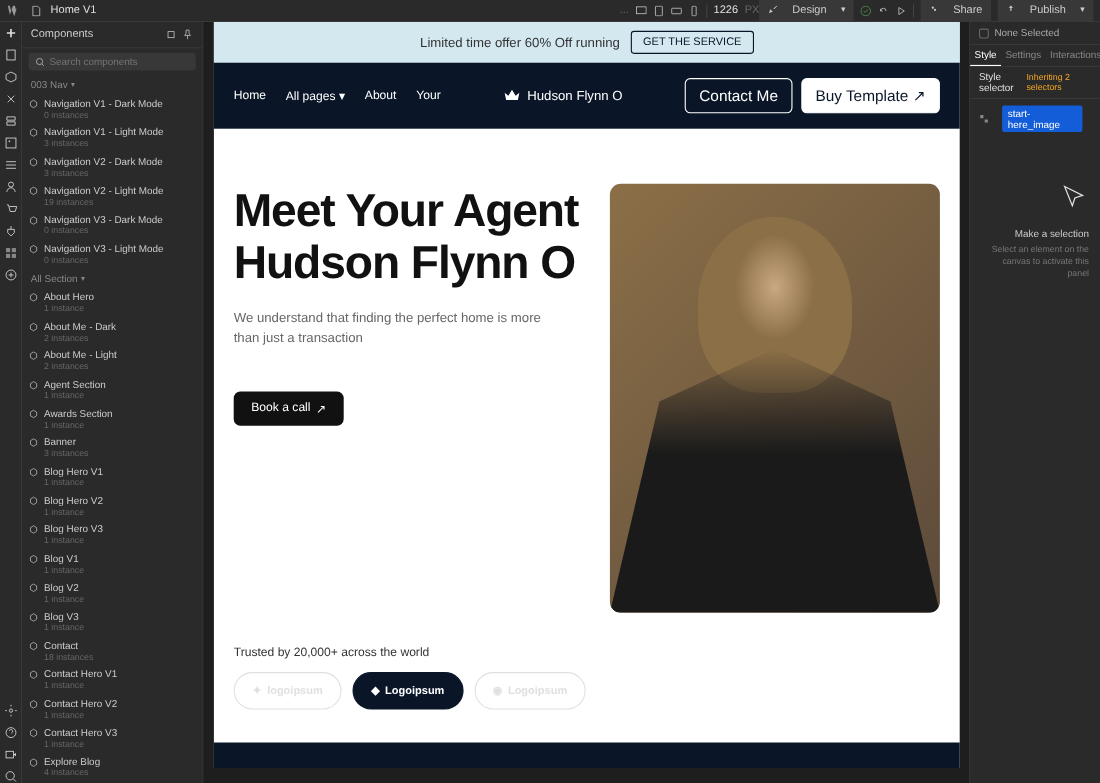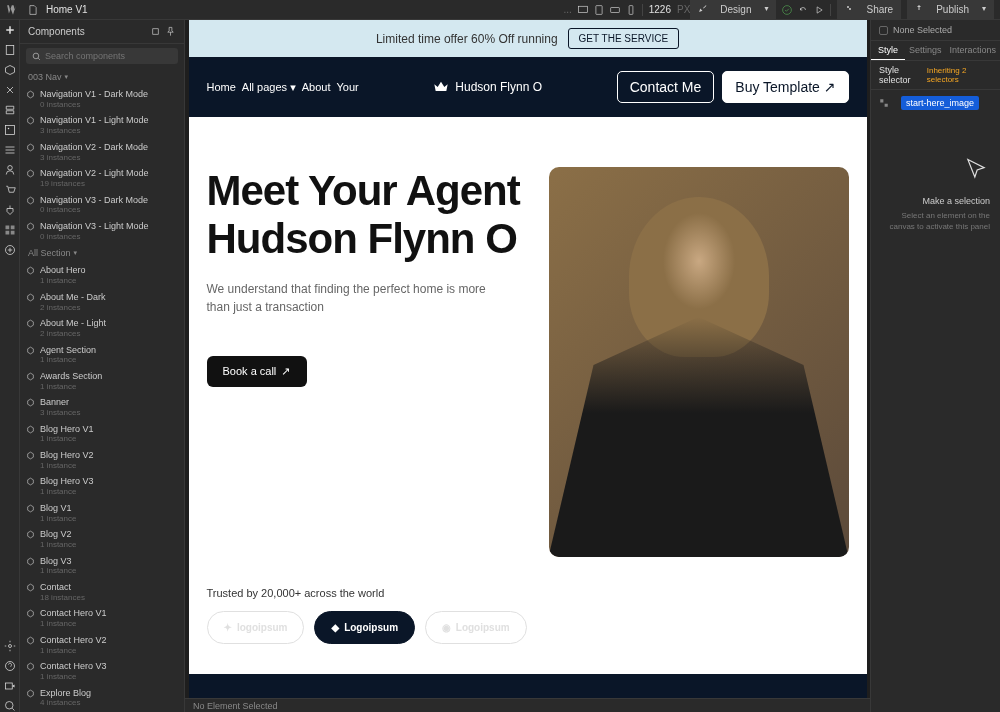--- a/index.html
+++ b/index.html
@@ -29,42 +29,42 @@
 .comp-name{font-size:9px;color:#ccc;line-height:1.2}
 .comp-sub{font-size:8px;color:#666;line-height:1.2}
 .comp-icon{position:absolute;left:6px;top:4px;width:9px;height:9px;fill:#666}
 .canvas-area{flex:1;background:#1e1e1e;position:relative;overflow:hidden}
 .canvas{position:absolute;top:0;left:0;right:0;bottom:14px;overflow:auto;display:flex;justify-content:center}
 .page{width:678px;background:#fff}
 .banner{background:#d4e8f0;padding:8px;text-align:center;display:flex;align-items:center;justify-content:center;gap:10px}
 .banner-text{font-size:12px;color:#333}
 .banner-btn{border:1px solid #0a1628;padding:4px 10px;font-size:10px;color:#0a1628;background:none;border-radius:3px}
 .nav{background:#0a1628;padding:14px 18px;display:flex;align-items:center;justify-content:space-between}
-.nav-links{display:flex;gap:6px;align-items:center}
+.nav-links{display:flex;gap:18px;align-items:center}
 .nav-link{color:#fff;font-size:11px}
 .nav-logo{display:flex;align-items:center;gap:6px;color:#fff;font-size:12px;font-weight:500}
 .nav-actions{display:flex;gap:8px}
 .nav-btn{padding:7px 12px;font-size:14px;border-radius:5px;border:1px solid #fff;color:#fff;background:none}
 .nav-btn.primary{background:#fff;color:#0a1628}
 .hero{padding:50px 18px 30px;display:flex;gap:20px;align-items:flex-start}
 .hero-left{flex:1}
 .hero-title{font-size:42px;font-weight:800;color:#111;line-height:1.15;margin-bottom:16px;letter-spacing:-1px}
 .hero-desc{font-size:12px;color:#666;line-height:1.5;margin-bottom:40px;max-width:280px}
 .hero-btn{background:#111;color:#fff;padding:9px 16px;border-radius:6px;font-size:11px;border:none;display:inline-flex;align-items:center;gap:5px}
 .hero-img{width:300px;height:390px;background:linear-gradient(135deg,#8b6f47 0%,#5c4a3a 100%);border-radius:10px;position:relative;overflow:hidden}
 .hero-img::before{content:'';position:absolute;top:30px;left:50%;transform:translateX(-50%);width:140px;height:160px;background:radial-gradient(ellipse 60px 80px at 50% 40%,#c9a882 0%,#8b6f47 60%);border-radius:50% 50% 40% 40%}
 .hero-img::after{content:'';position:absolute;bottom:0;left:0;right:0;height:240px;background:linear-gradient(180deg,transparent 0%,#1a1a1a 40%);clip-path:polygon(15% 20%,50% 0,85% 20%,100% 100%,0 100%)}
 .trust{padding:0 18px 30px}
 .trust-label{font-size:11px;color:#333;margin-bottom:12px}
 .logo-row{display:flex;gap:10px}
 .logo-pill{padding:10px 16px;border-radius:20px;font-size:10px;font-weight:600;display:flex;align-items:center;gap:5px;border:1px solid #e0e0e0}
 .logo-pill.dark{background:#0a1628;color:#fff;border-color:#0a1628}
 .section2{background:#0a1628;padding:40px 18px;color:#fff}
 .status-bar{position:absolute;bottom:0;left:0;right:0;height:14px;background:#2a2a2a;font-size:9px;color:#888;padding:0 8px;display:flex;align-items:center;border-top:1px solid #383838}
-.right-panel{width:130px;background:#2a2a2a;border-left:1px solid #383838}
+.right-panel{width:119px;background:#2a2a2a;border-left:1px solid #383838}
 .rp-header{padding:5px 8px;font-size:9px;color:#aaa;border-bottom:1px solid #383838;display:flex;align-items:center;gap:5px}
 .rp-tabs{display:flex;border-bottom:1px solid #383838}
 .rp-tab{flex:1;padding:4px;font-size:9px;text-align:center;color:#888;cursor:pointer}
 .rp-tab.active{color:#fff;border-bottom:1px solid #fff}
 .rp-row{padding:4px 8px;font-size:9px;display:flex;justify-content:space-between;align-items:center;border-bottom:1px solid #383838}
 .rp-inherit{color:#f5a623;font-size:8px}
 .rp-selector{margin:4px 8px;padding:2px 5px;background:#145dd9;color:#fff;font-size:9px;border-radius:2px;display:inline-block}
 .rp-empty{padding:40px 10px;text-align:right}
 .rp-empty-icon{width:28px;height:28px;margin:0 auto 8px;fill:#666}
 .rp-empty-title{font-size:9px;color:#ccc;margin-bottom:4px}
@@ -438,23 +438,20 @@
             <div class="logo-pill">✦ <span>logoipsum</span></div>
             <div class="logo-pill dark">◆ <span>Logoipsum</span></div>
             <div class="logo-pill">◉ <span>Logoipsum</span></div>
           </div>
         </div>
         <div class="section2">
           
         </div>
       </div>
     </div>
-    <div class="status-bar">
-      <span>No Element Selected</span>
-    </div>
   </div>
 
   <div class="right-panel">
     <div class="rp-header">
       <div class="chk"></div>
       <span>None Selected</span>
     </div>
     <div class="rp-tabs">
       <div class="rp-tab active">Style</div>
       <div class="rp-tab">Settings</div>

